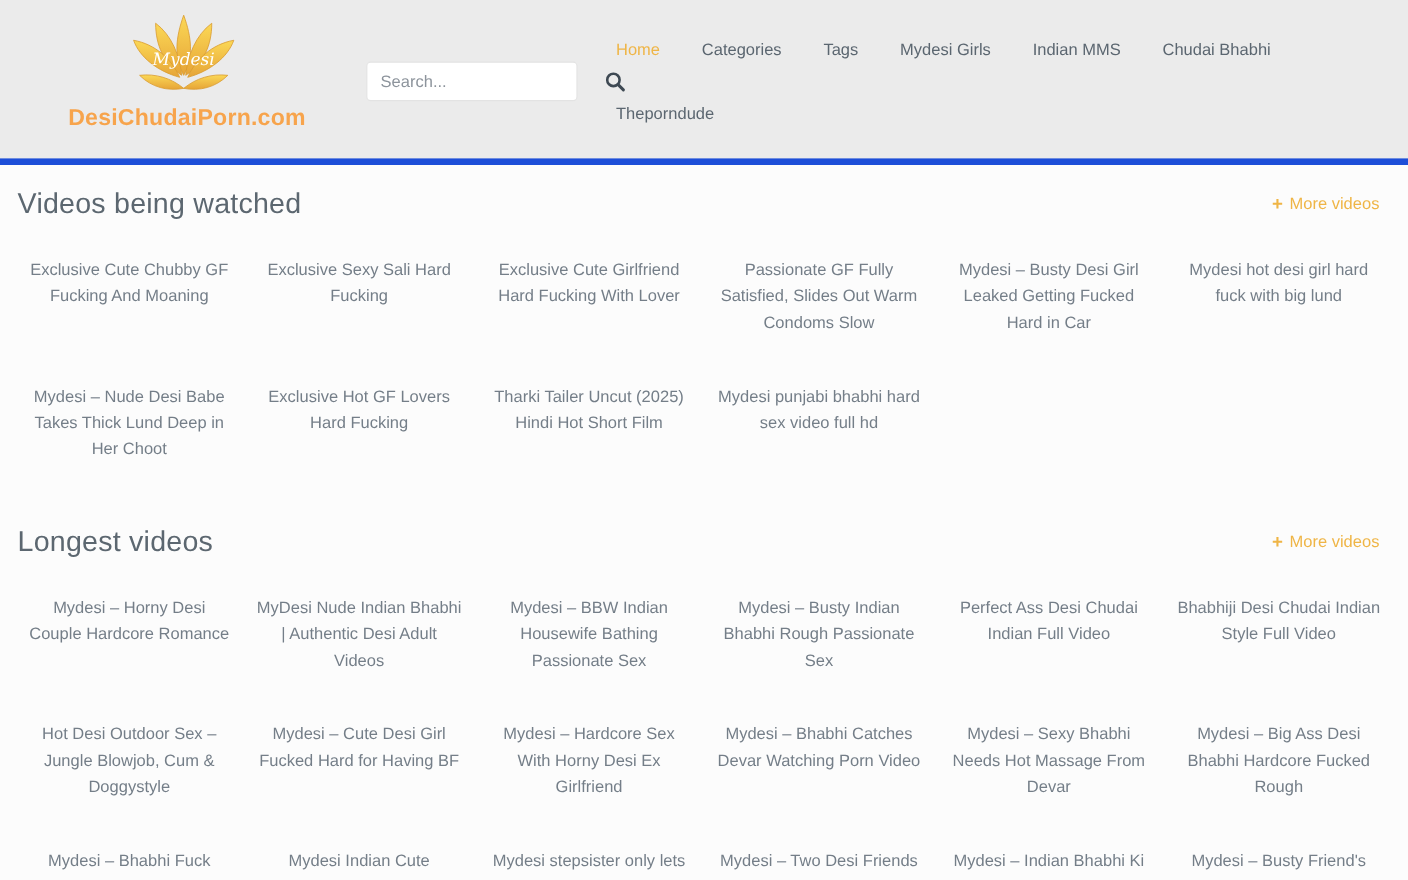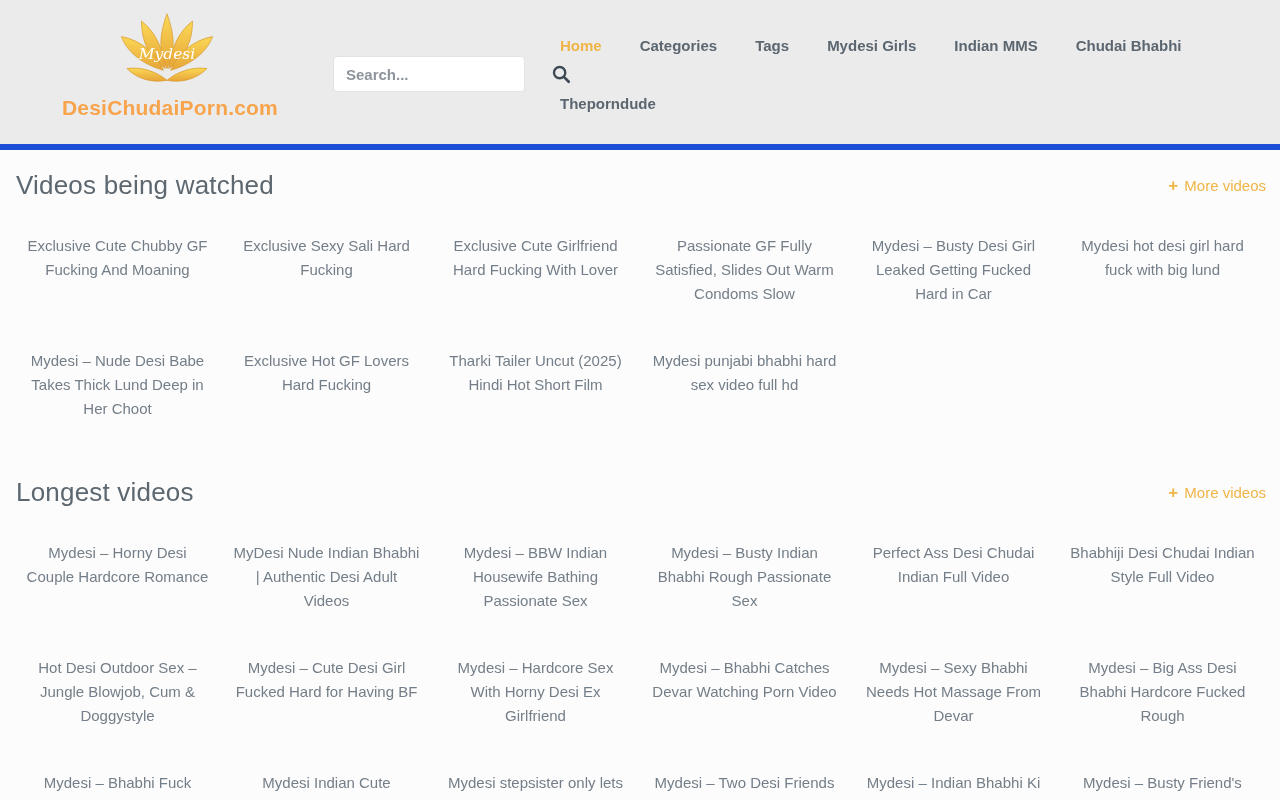--- a/index.html
+++ b/index.html
@@ -35,43 +35,42 @@
   .searchbox {
     position:absolute; left:333px; top:56px;
     width:192px; height:36px;
     background:#ffffff; border:1px solid #e3e3e3; border-radius:4px;
     display:flex; align-items:center;
   }
   .searchbox input {
     flex:1; border:0; outline:0; background:transparent;
     font-size:15px; color:#3b82f6; padding:0 4px 0 12px;
     font-family:inherit;
-    font-weight:bold;
   }
   .searchbox input::placeholder { color:#8d949c; }
   .search-btn {
     width:38px; height:100%; border:0; background:transparent;
     display:flex; align-items:center; justify-content:center; cursor:pointer;
   }
 
   .main-nav {
     position:absolute; left:560px; top:36px; width:640px;
     display:flex; flex-wrap:wrap; column-gap:38px; row-gap:38px;
   }
   .nav-item {
-    font-size:15px; font-weight:700; color:#5b6670;
+    font-size:15px; font-weight:400; color:#5b6670;
     text-decoration:none; cursor:pointer; line-height:20px; white-space:nowrap;
   }
   .nav-item.active { color:#efb546; }
 
   
   .main-content { padding:0 14px; }
   .section-head {
     display:flex; justify-content:space-between; align-items:center;
-    height:34px; margin:18px 0 32px 2px;
+    height:34px; margin:18px 12px 32px 2px;
   }
   .video-section + .video-section .section-head { margin-top:54px; }
   .section-title {
     font-size:26px; font-weight:400; color:#5c6770; letter-spacing:.2px;
   }
   .more-link {
     font-size:15px; color:#efb546; text-decoration:none; cursor:pointer;
     display:flex; align-items:center; gap:6px;
   }
   .plus-glyph { font-weight:700; font-size:17px; line-height:1; }

